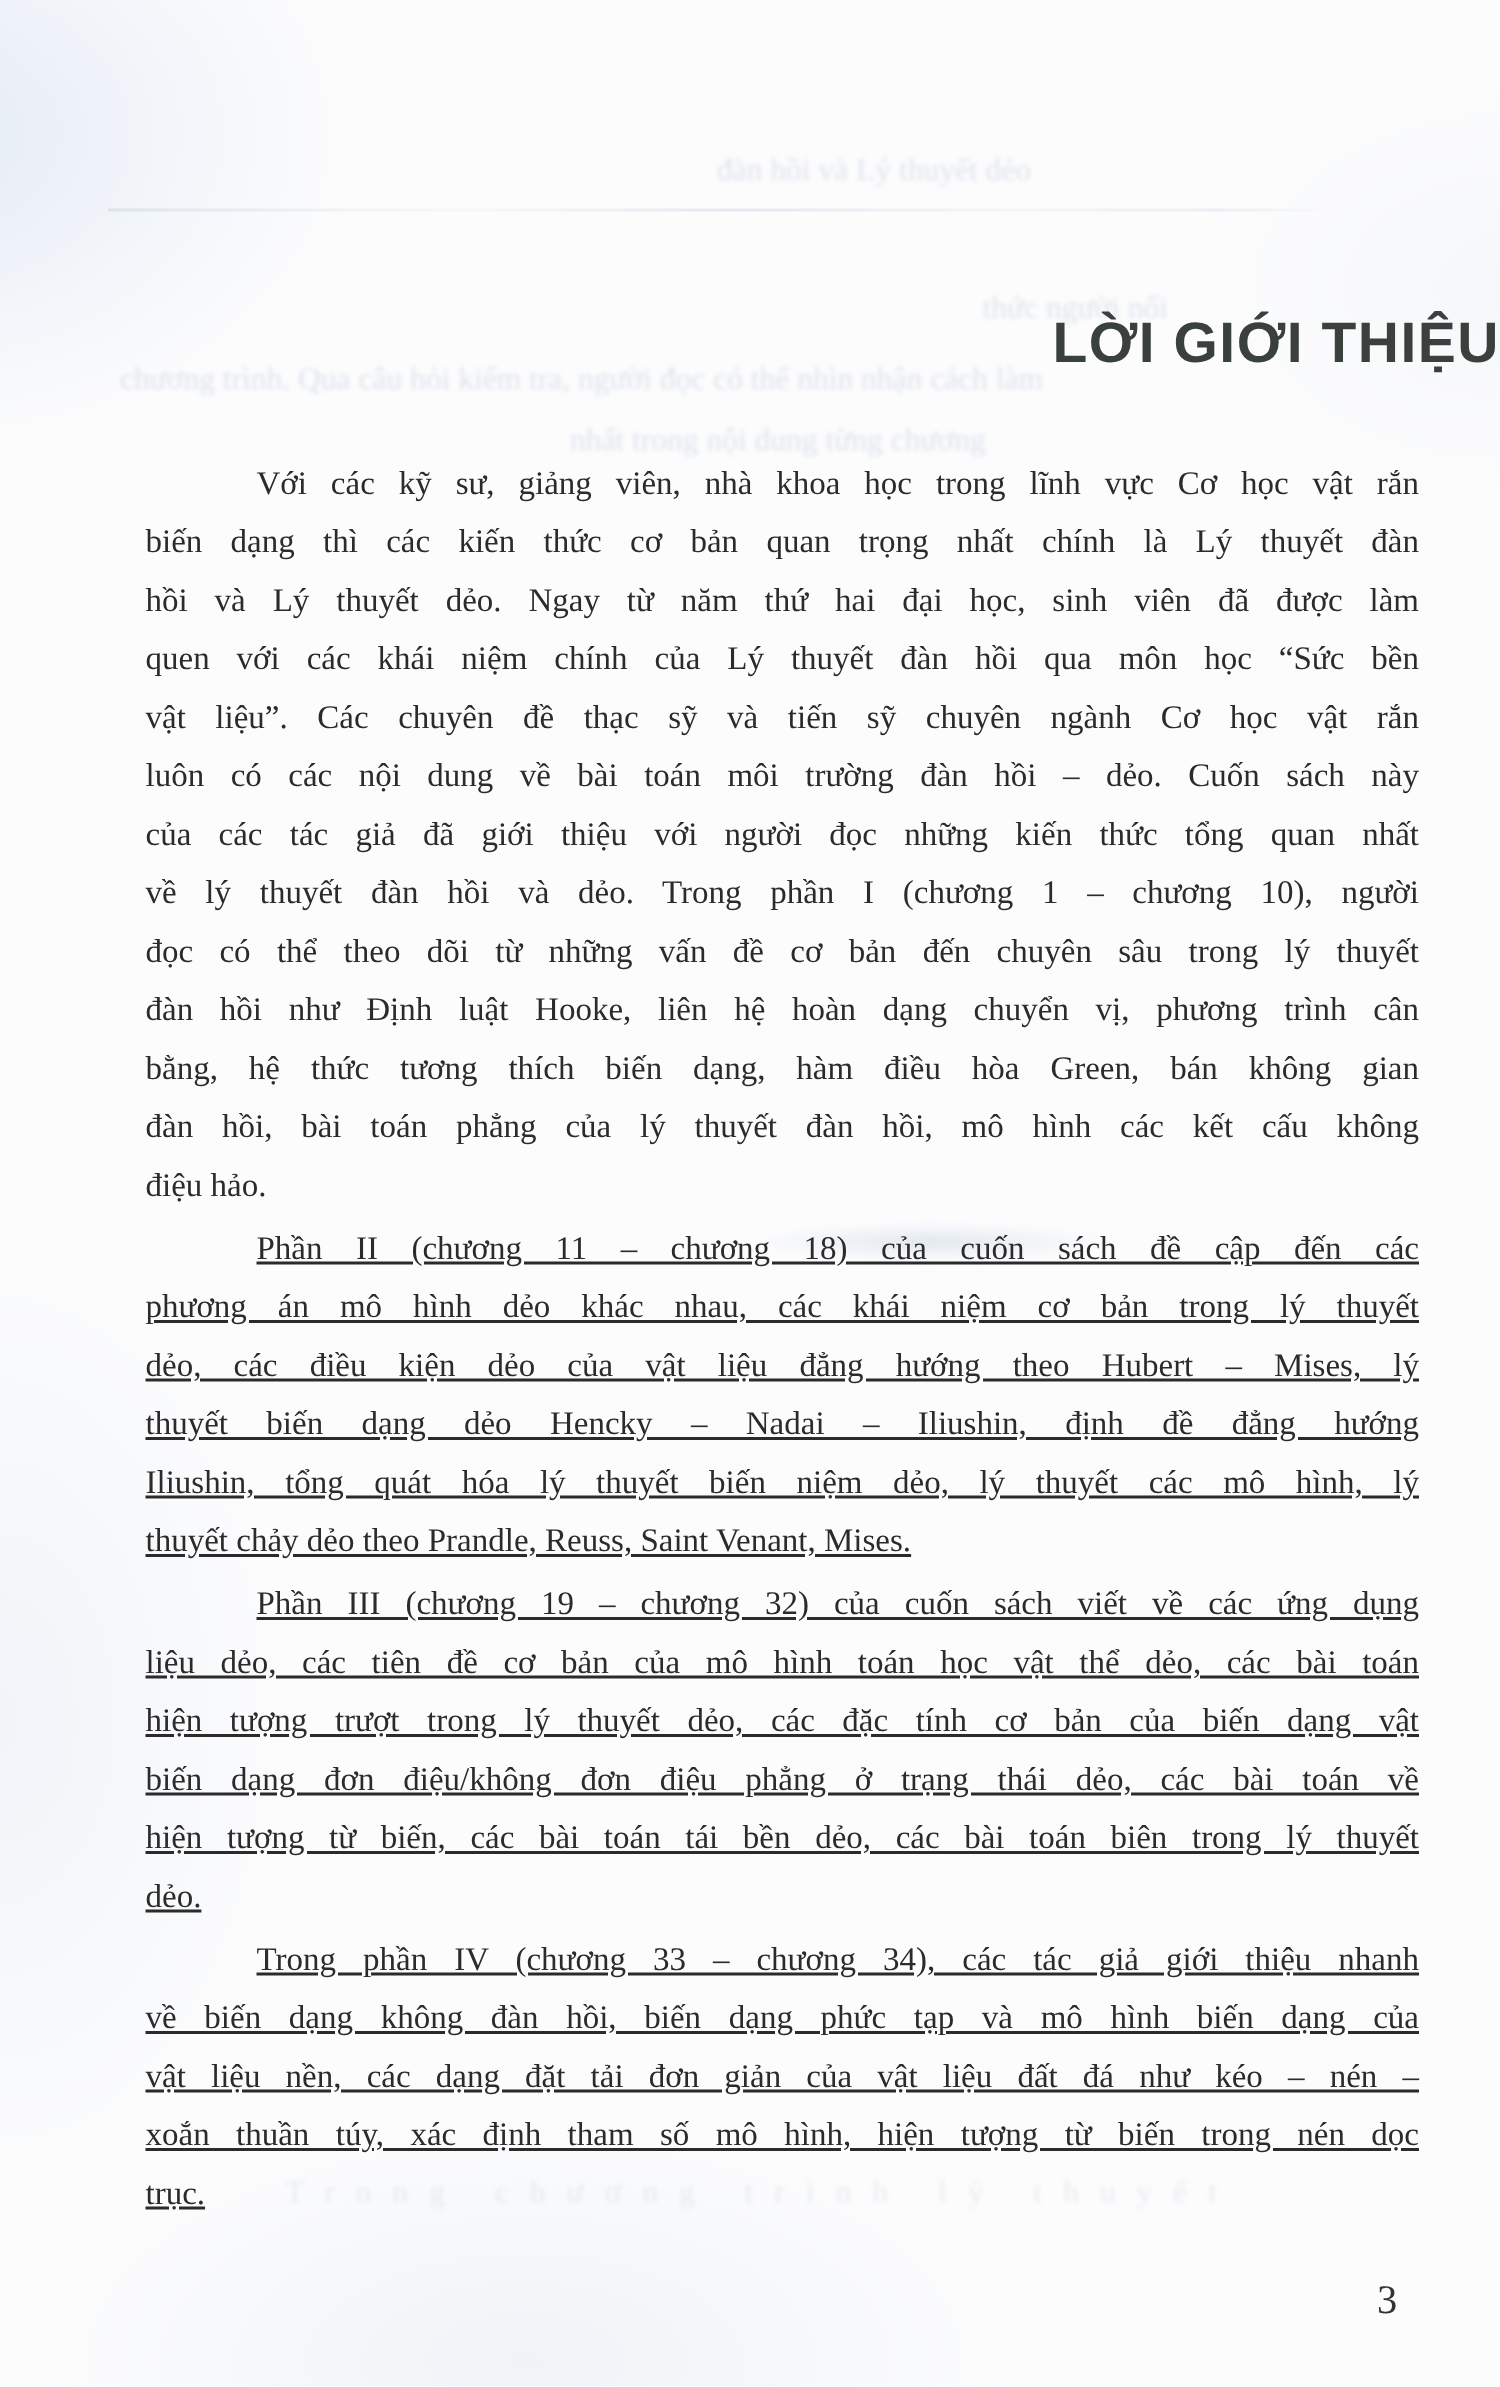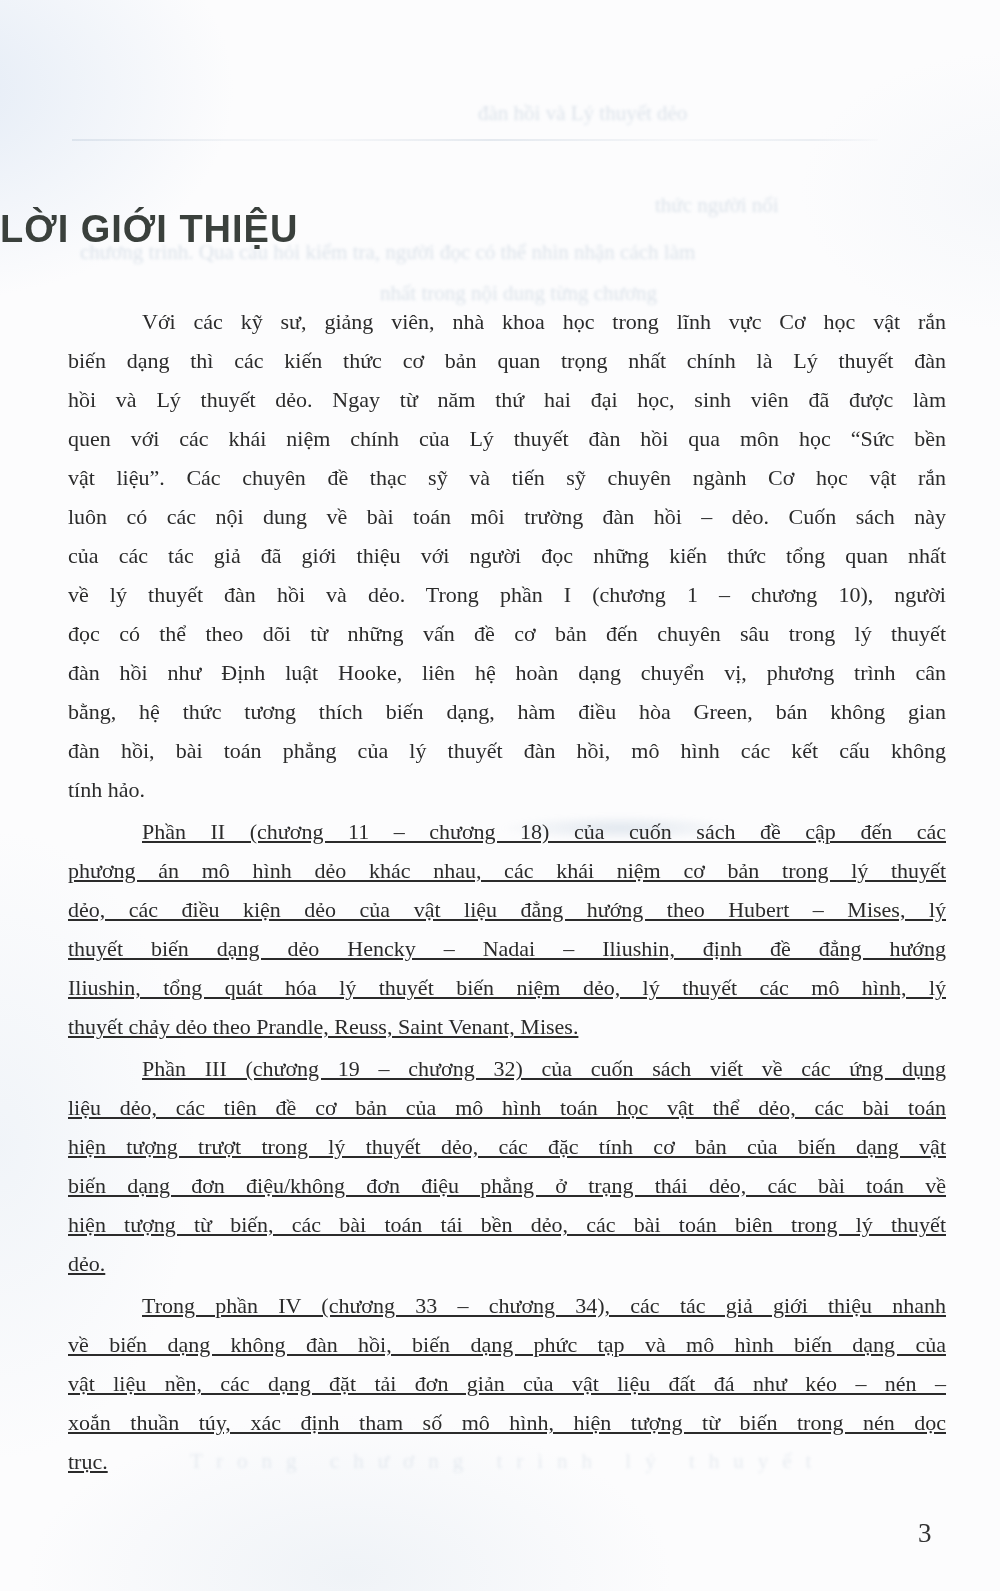--- a/index.html
+++ b/index.html
@@ -40,21 +40,21 @@
   .ghost-blob {
     position: absolute;
     top: 815px; left: 500px; width: 240px; height: 26px;
     background: radial-gradient(closest-side, rgba(160,182,204,.28), rgba(160,182,204,0));
     filter: blur(2px);
     z-index: 1;
   }
   .title {
     position: absolute;
     top: 183px; left: 0; width: 100%;
-    text-align: left;
+    text-align: right;
     font-family: "Liberation Sans", "DejaVu Sans", sans-serif;
     font-weight: 700;
     font-size: 38px;
     letter-spacing: 1px;
     color: #3a403c;
     z-index: 2;
   }
   .body-text {
     position: absolute;
     top: 302px; left: 68px; width: 878px;
@@ -62,20 +62,21 @@
     line-height: 39px;
     color: #2b2b2b;
     z-index: 2;
   }
   .para + .para { margin-top: 3px; text-decoration: underline; }
   .pline {
     text-align: justify;
     text-align-last: justify;
     text-justify: inter-word;
     min-height: 39px;
+    margin-left: 29px;
   }
   .pline.first { text-indent: 74px; }
   .pline.last { text-align-last: left; }
   .page-number {
     position: absolute;
     top: 1518px; left: 918px;
     font-size: 27px;
     color: #333333;
     z-index: 2;
   }
@@ -108,21 +109,21 @@
         <div class="pline">hồi và Lý thuyết dẻo. Ngay từ năm thứ hai đại học, sinh viên đã được làm</div>
         <div class="pline">quen với các khái niệm chính của Lý thuyết đàn hồi qua môn học “Sức bền</div>
         <div class="pline">vật liệu”. Các chuyên đề thạc sỹ và tiến sỹ chuyên ngành Cơ học vật rắn</div>
         <div class="pline">luôn có các nội dung về bài toán môi trường đàn hồi – dẻo. Cuốn sách này</div>
         <div class="pline">của các tác giả đã giới thiệu với người đọc những kiến thức tổng quan nhất</div>
         <div class="pline">về lý thuyết đàn hồi và dẻo. Trong phần I (chương 1 – chương 10), người</div>
         <div class="pline">đọc có thể theo dõi từ những vấn đề cơ bản đến chuyên sâu trong lý thuyết</div>
         <div class="pline">đàn hồi như Định luật Hooke, liên hệ hoàn dạng chuyển vị, phương trình cân</div>
         <div class="pline">bằng, hệ thức tương thích biến dạng, hàm điều hòa Green, bán không gian</div>
         <div class="pline">đàn hồi, bài toán phẳng của lý thuyết đàn hồi, mô hình các kết cấu không</div>
-        <div class="pline last">tính hảo.</div>
+        <div class="pline last">điệu hảo.</div>
       </div>
       <div class="para">
         <div class="pline first">Phần II (chương 11 – chương 18) của cuốn sách đề cập đến các</div>
         <div class="pline">phương án mô hình dẻo khác nhau, các khái niệm cơ bản trong lý thuyết</div>
         <div class="pline">dẻo, các điều kiện dẻo của vật liệu đẳng hướng theo Hubert – Mises, lý</div>
         <div class="pline">thuyết biến dạng dẻo Hencky – Nadai – Iliushin, định đề đẳng hướng</div>
         <div class="pline">Iliushin, tổng quát hóa lý thuyết biến niệm dẻo, lý thuyết các mô hình, lý</div>
         <div class="pline last">thuyết chảy dẻo theo Prandle, Reuss, Saint Venant, Mises.</div>
       </div>
       <div class="para">

